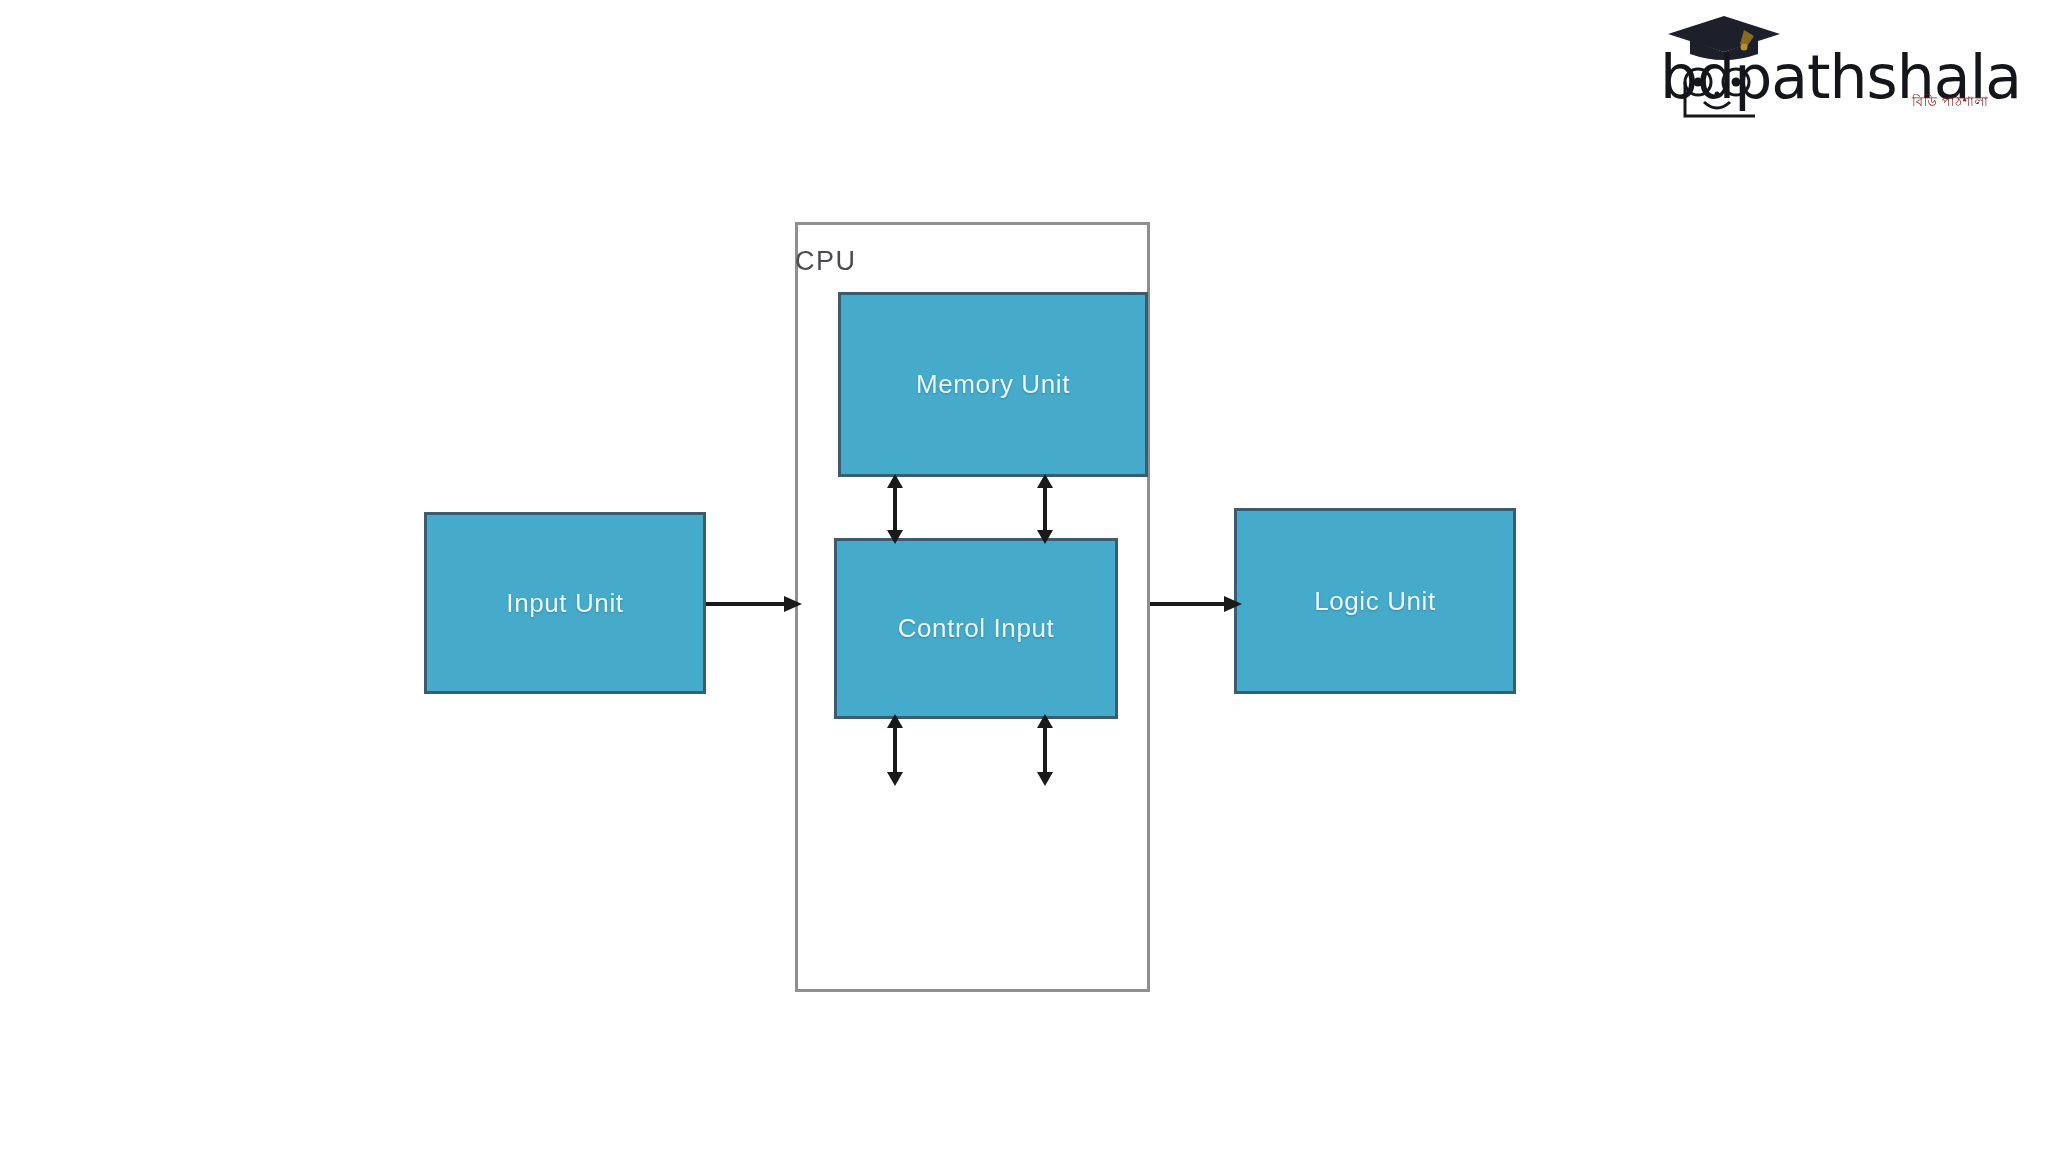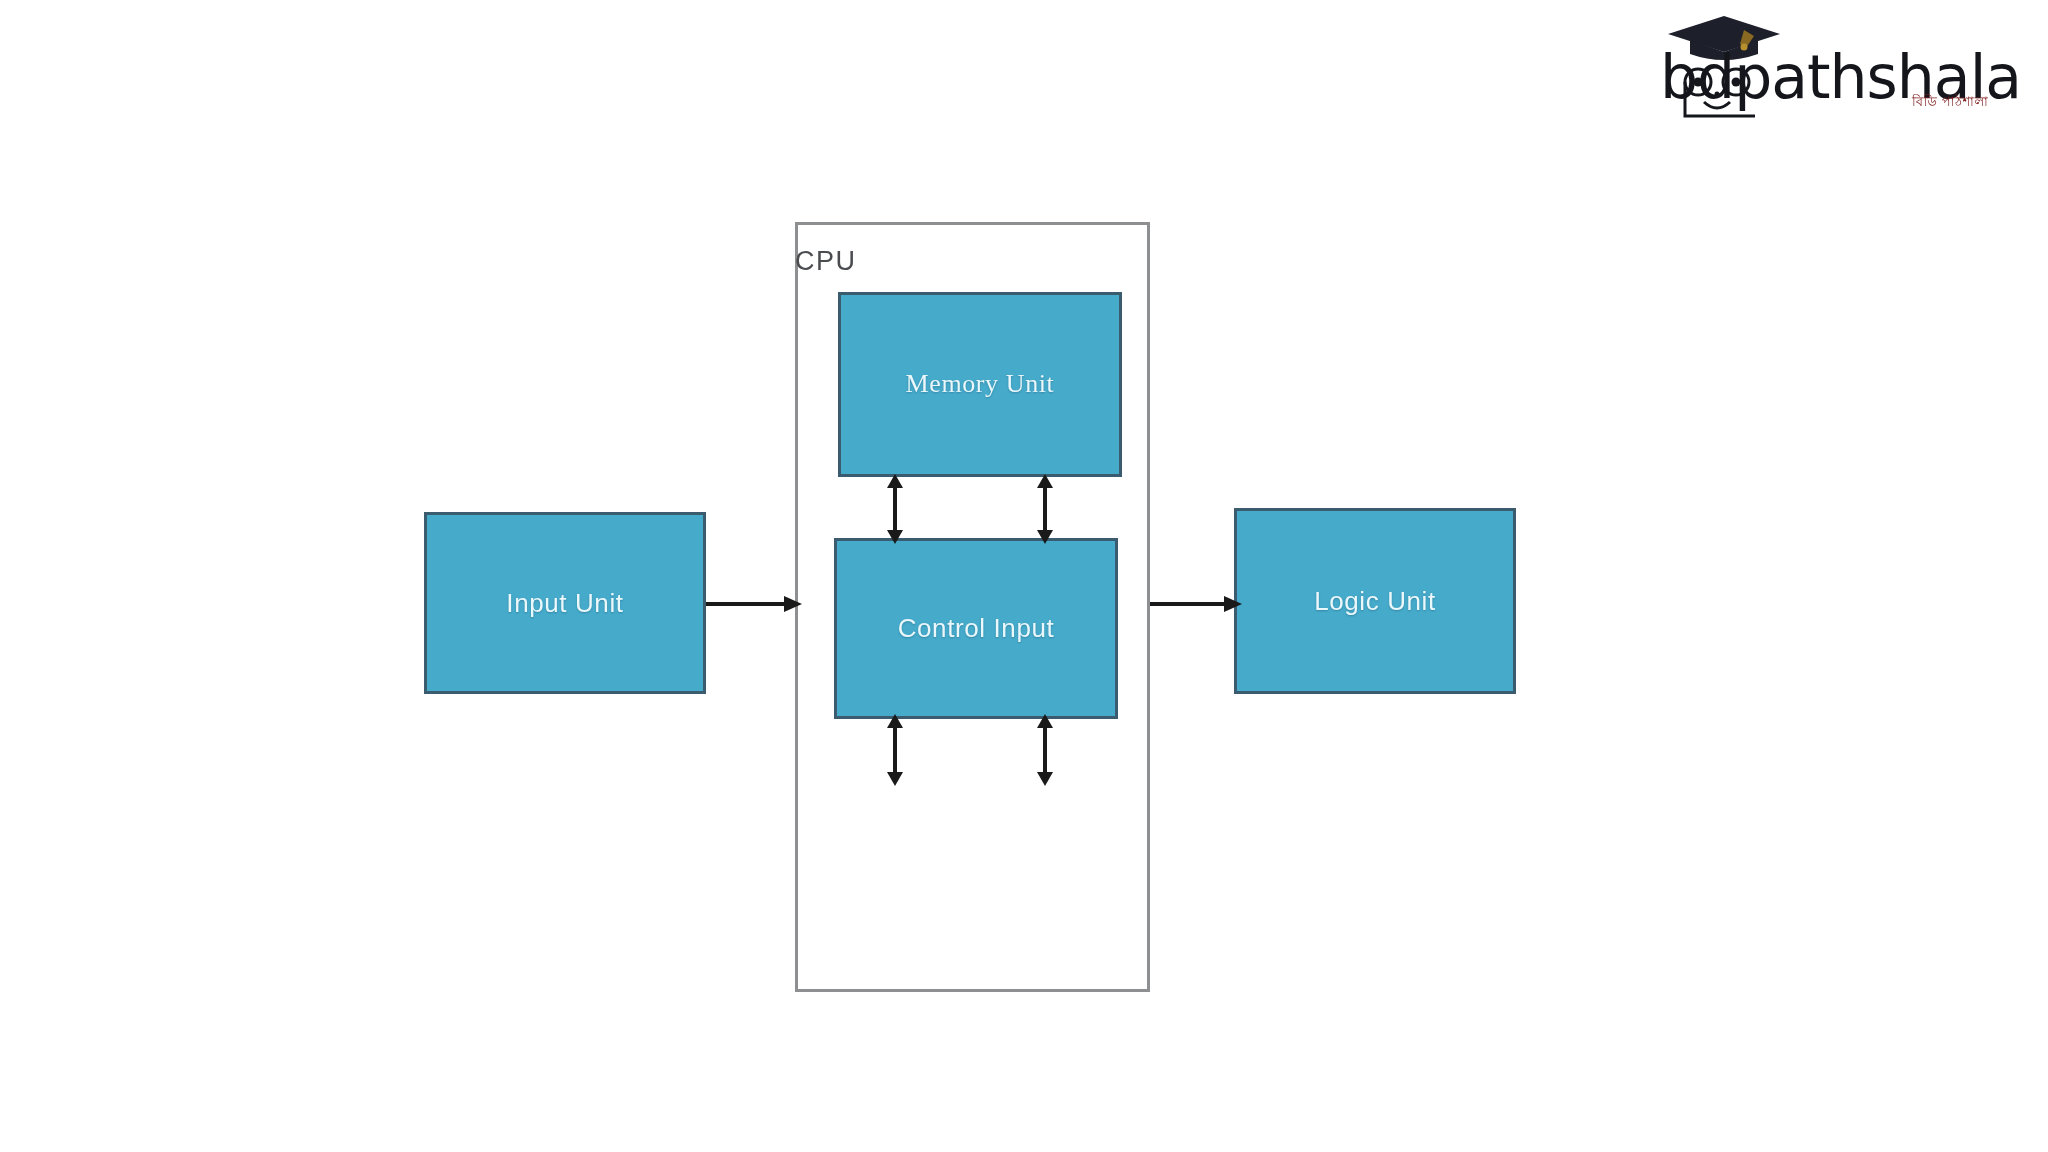--- a/index.html
+++ b/index.html
@@ -95,21 +95,21 @@
     left: 795px;
     top: 246px;
     width: 355px;
     text-align: left;
     font-size: 27px;
     color: #4a4c4f;
     letter-spacing: 1.5px;
   }
 
   
-  #memory-unit   { left: 838px; top: 292px; width: 284px; height: 185px; font-family: Liberation Serif, serif; }
+  #memory-unit   { left: 838px; top: 292px; width: 310px; height: 185px; }
   #control-unit  { left: 834px; top: 538px; width: 284px; height: 181px; }
   #alu-unit      { left: 838px; top: 782px; width: 284px; height: 177px; }
   #input-unit    { left: 424px; top: 512px; width: 282px; height: 182px; }
   #output-unit   { left: 1234px; top: 508px; width: 282px; height: 186px; }
 
   
   .arrow-svg {
     position: absolute;
     overflow: visible;
   }

